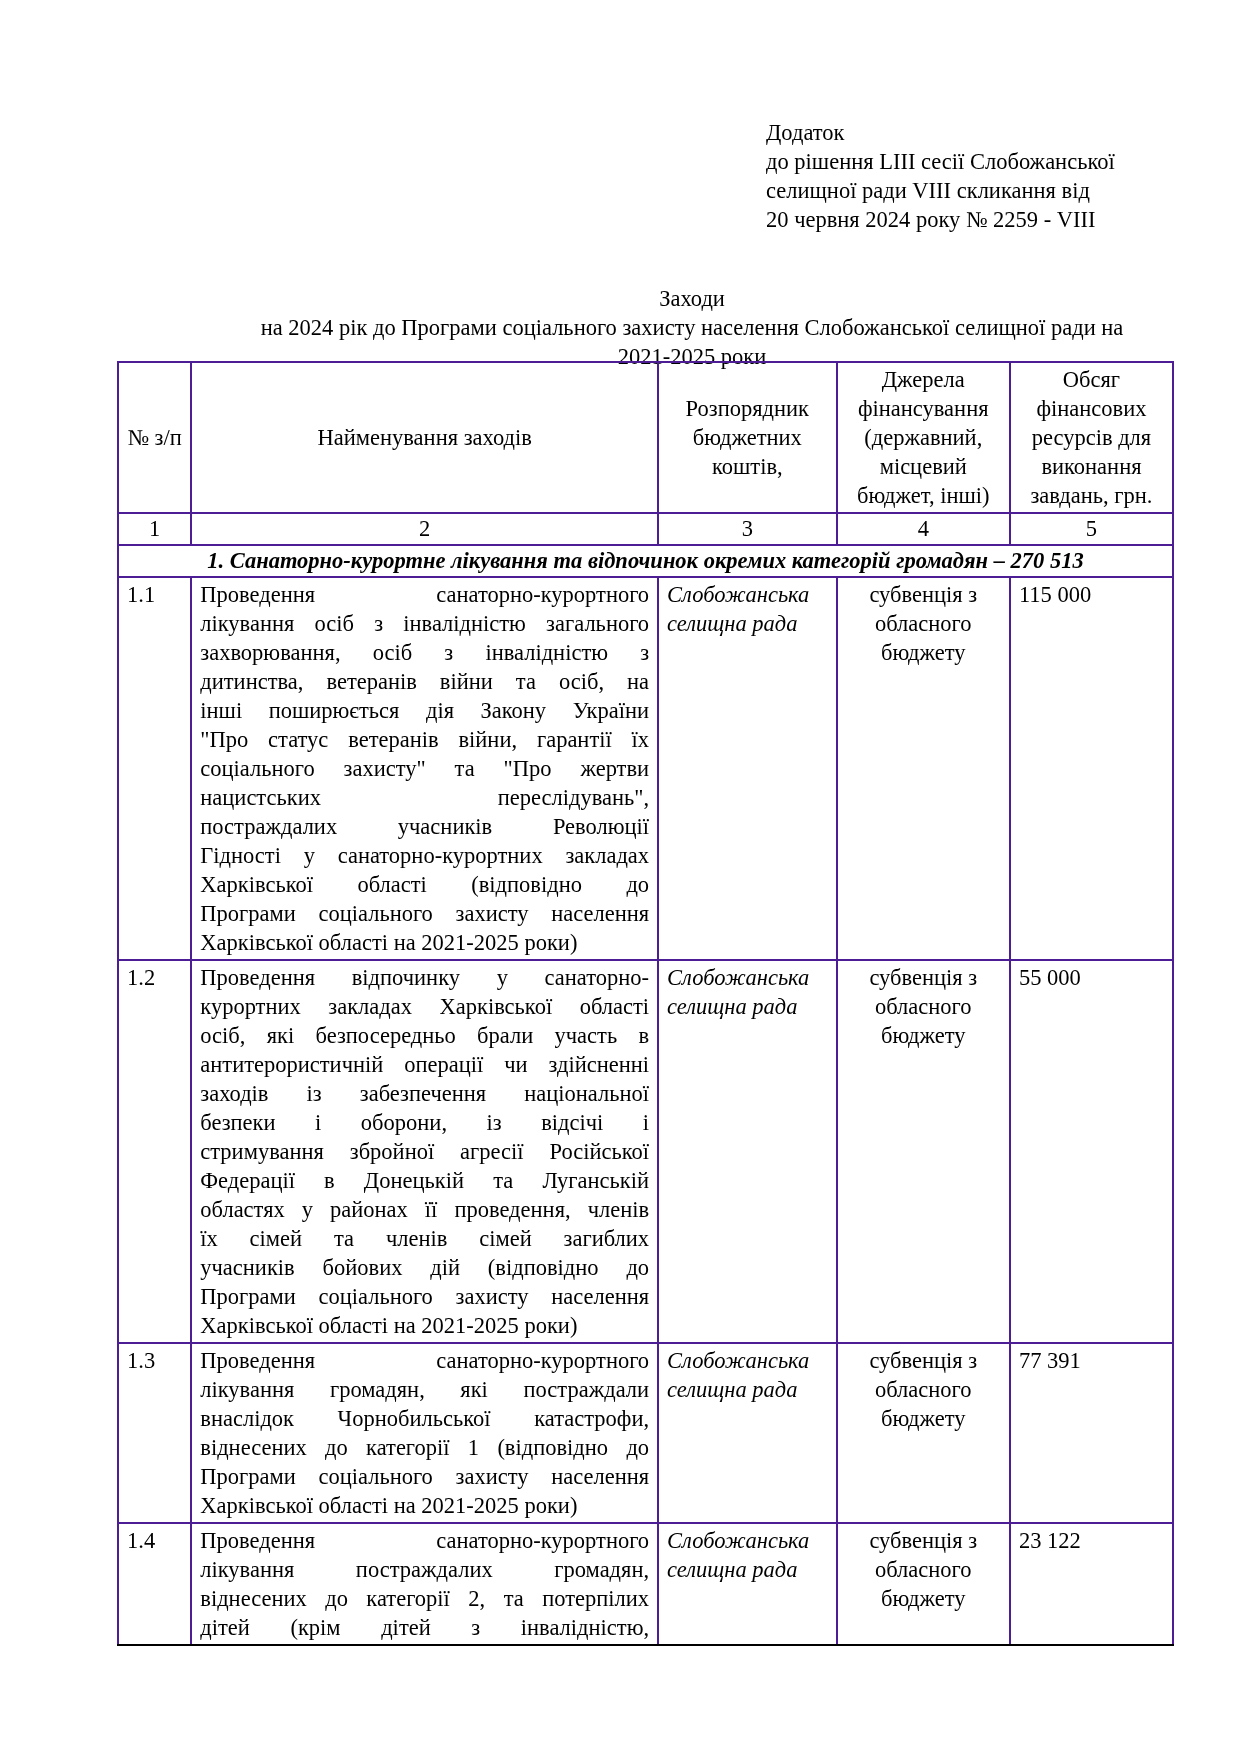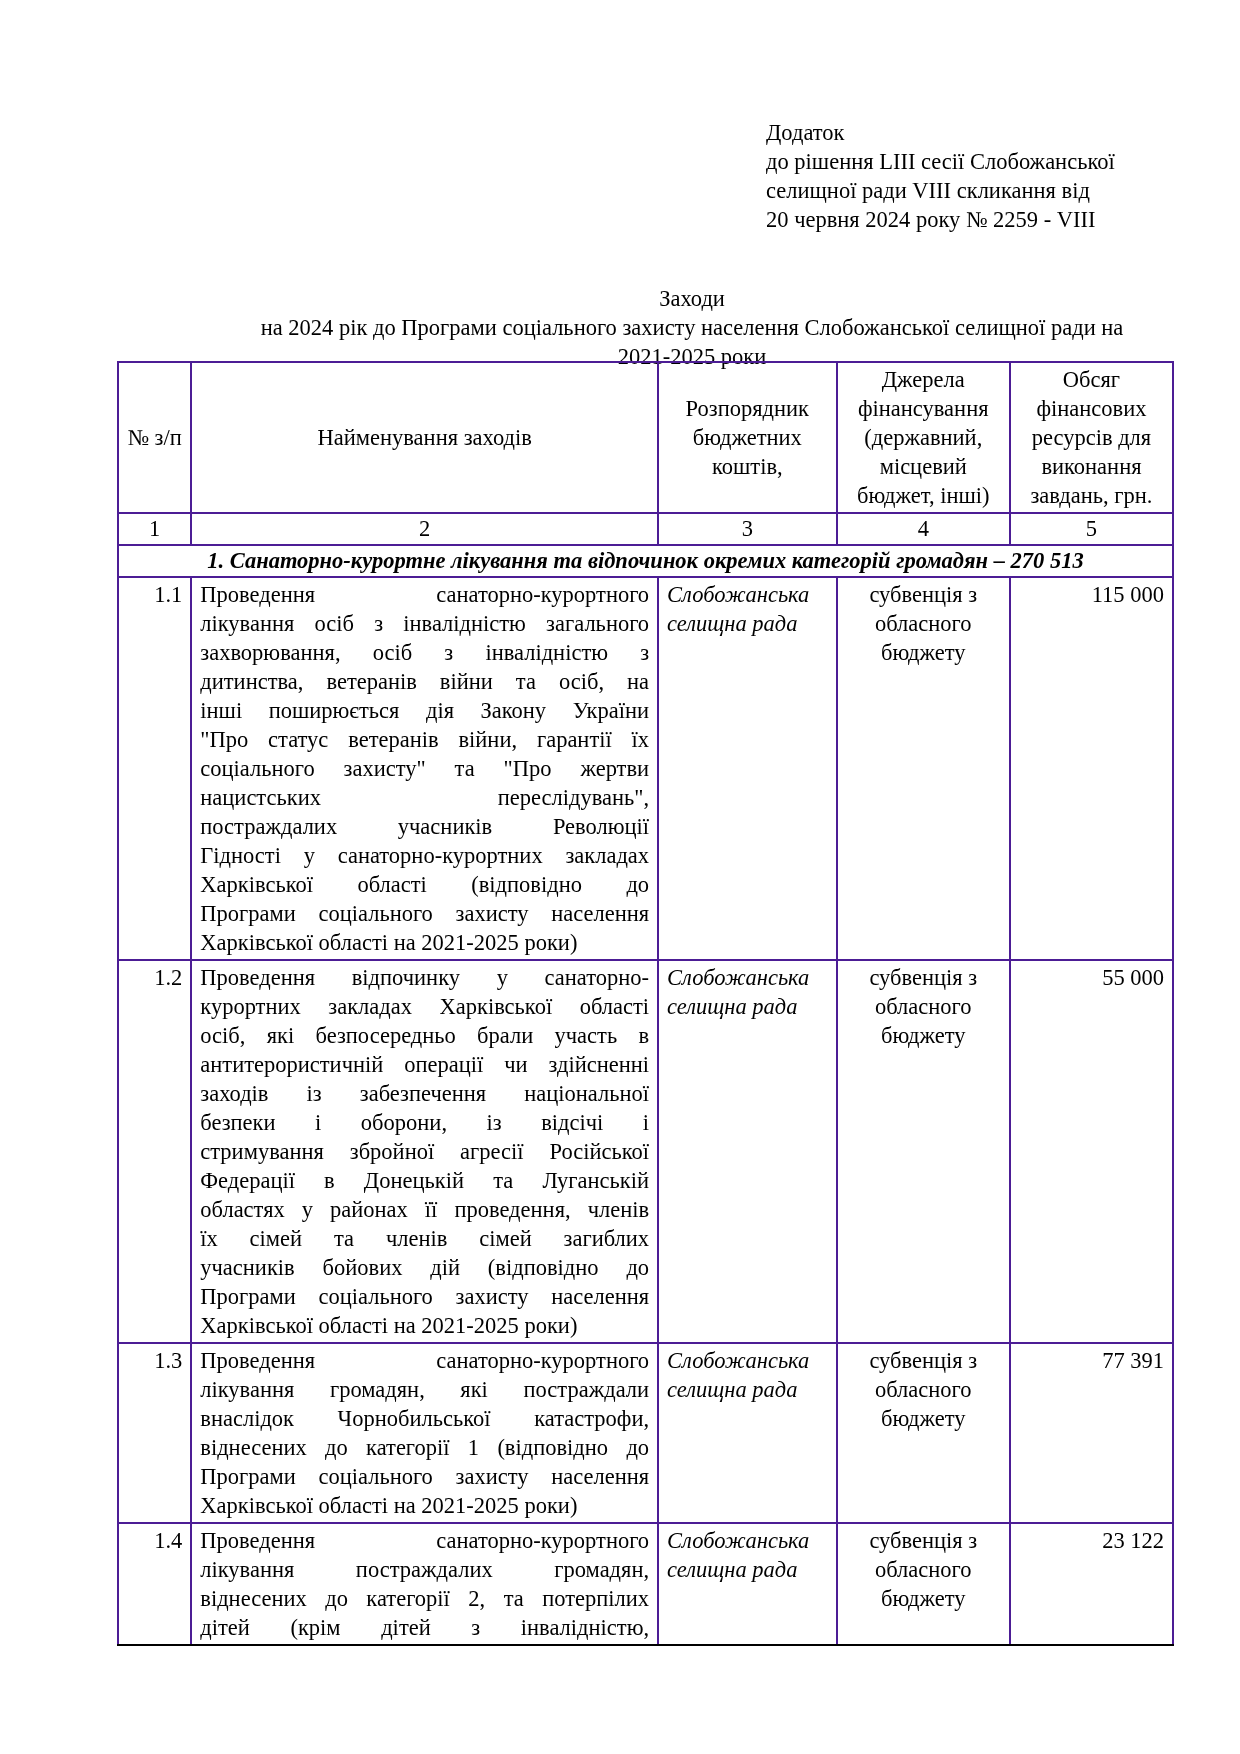--- a/index.html
+++ b/index.html
@@ -13,25 +13,25 @@
                    border-collapse: collapse; font-size: 22.5px; line-height: 29px; }
   table.measures td, table.measures th { border: 2px solid #4c1d95; vertical-align: top; padding: 2px 8px; }
   table.measures th { font-weight: normal; text-align: center; vertical-align: middle; }
   .c1 { width: 56px; }
   .c2 { width: 456px; }
   .c3 { width: 161px; }
   .c4 { width: 156px; }
   .c5 { width: 146px; }
   .num-row td { text-align: center; padding: 0 4px; line-height: 26px; }
   .section-row td { text-align: center; font-weight: bold; font-style: italic; padding: 0 4px; line-height: 26px; }
-  td.no { text-align: right; padding-left: 10px; }
+  td.no { text-align: left; padding-left: 10px; }
   td.desc { text-align: justify; text-align-last: left; }
   td.executor { text-align: left; font-style: italic; }
   td.source { text-align: center; }
-  td.amount { text-align: right; border-radius: 29px; }
+  td.amount { text-align: left; border-radius: 29px; }
   tr.cut td { border-bottom: 2px solid #000; }
   .desc-lines div { text-align: justify; text-align-last: justify; }
   .desc-lines div.last { text-align-last: left; }
 </style>
 </head>
 <body>
 
 <div class="addendum">
   <div>Додаток</div>
   <div>до рішення LIII сесії Слобожанської</div>

